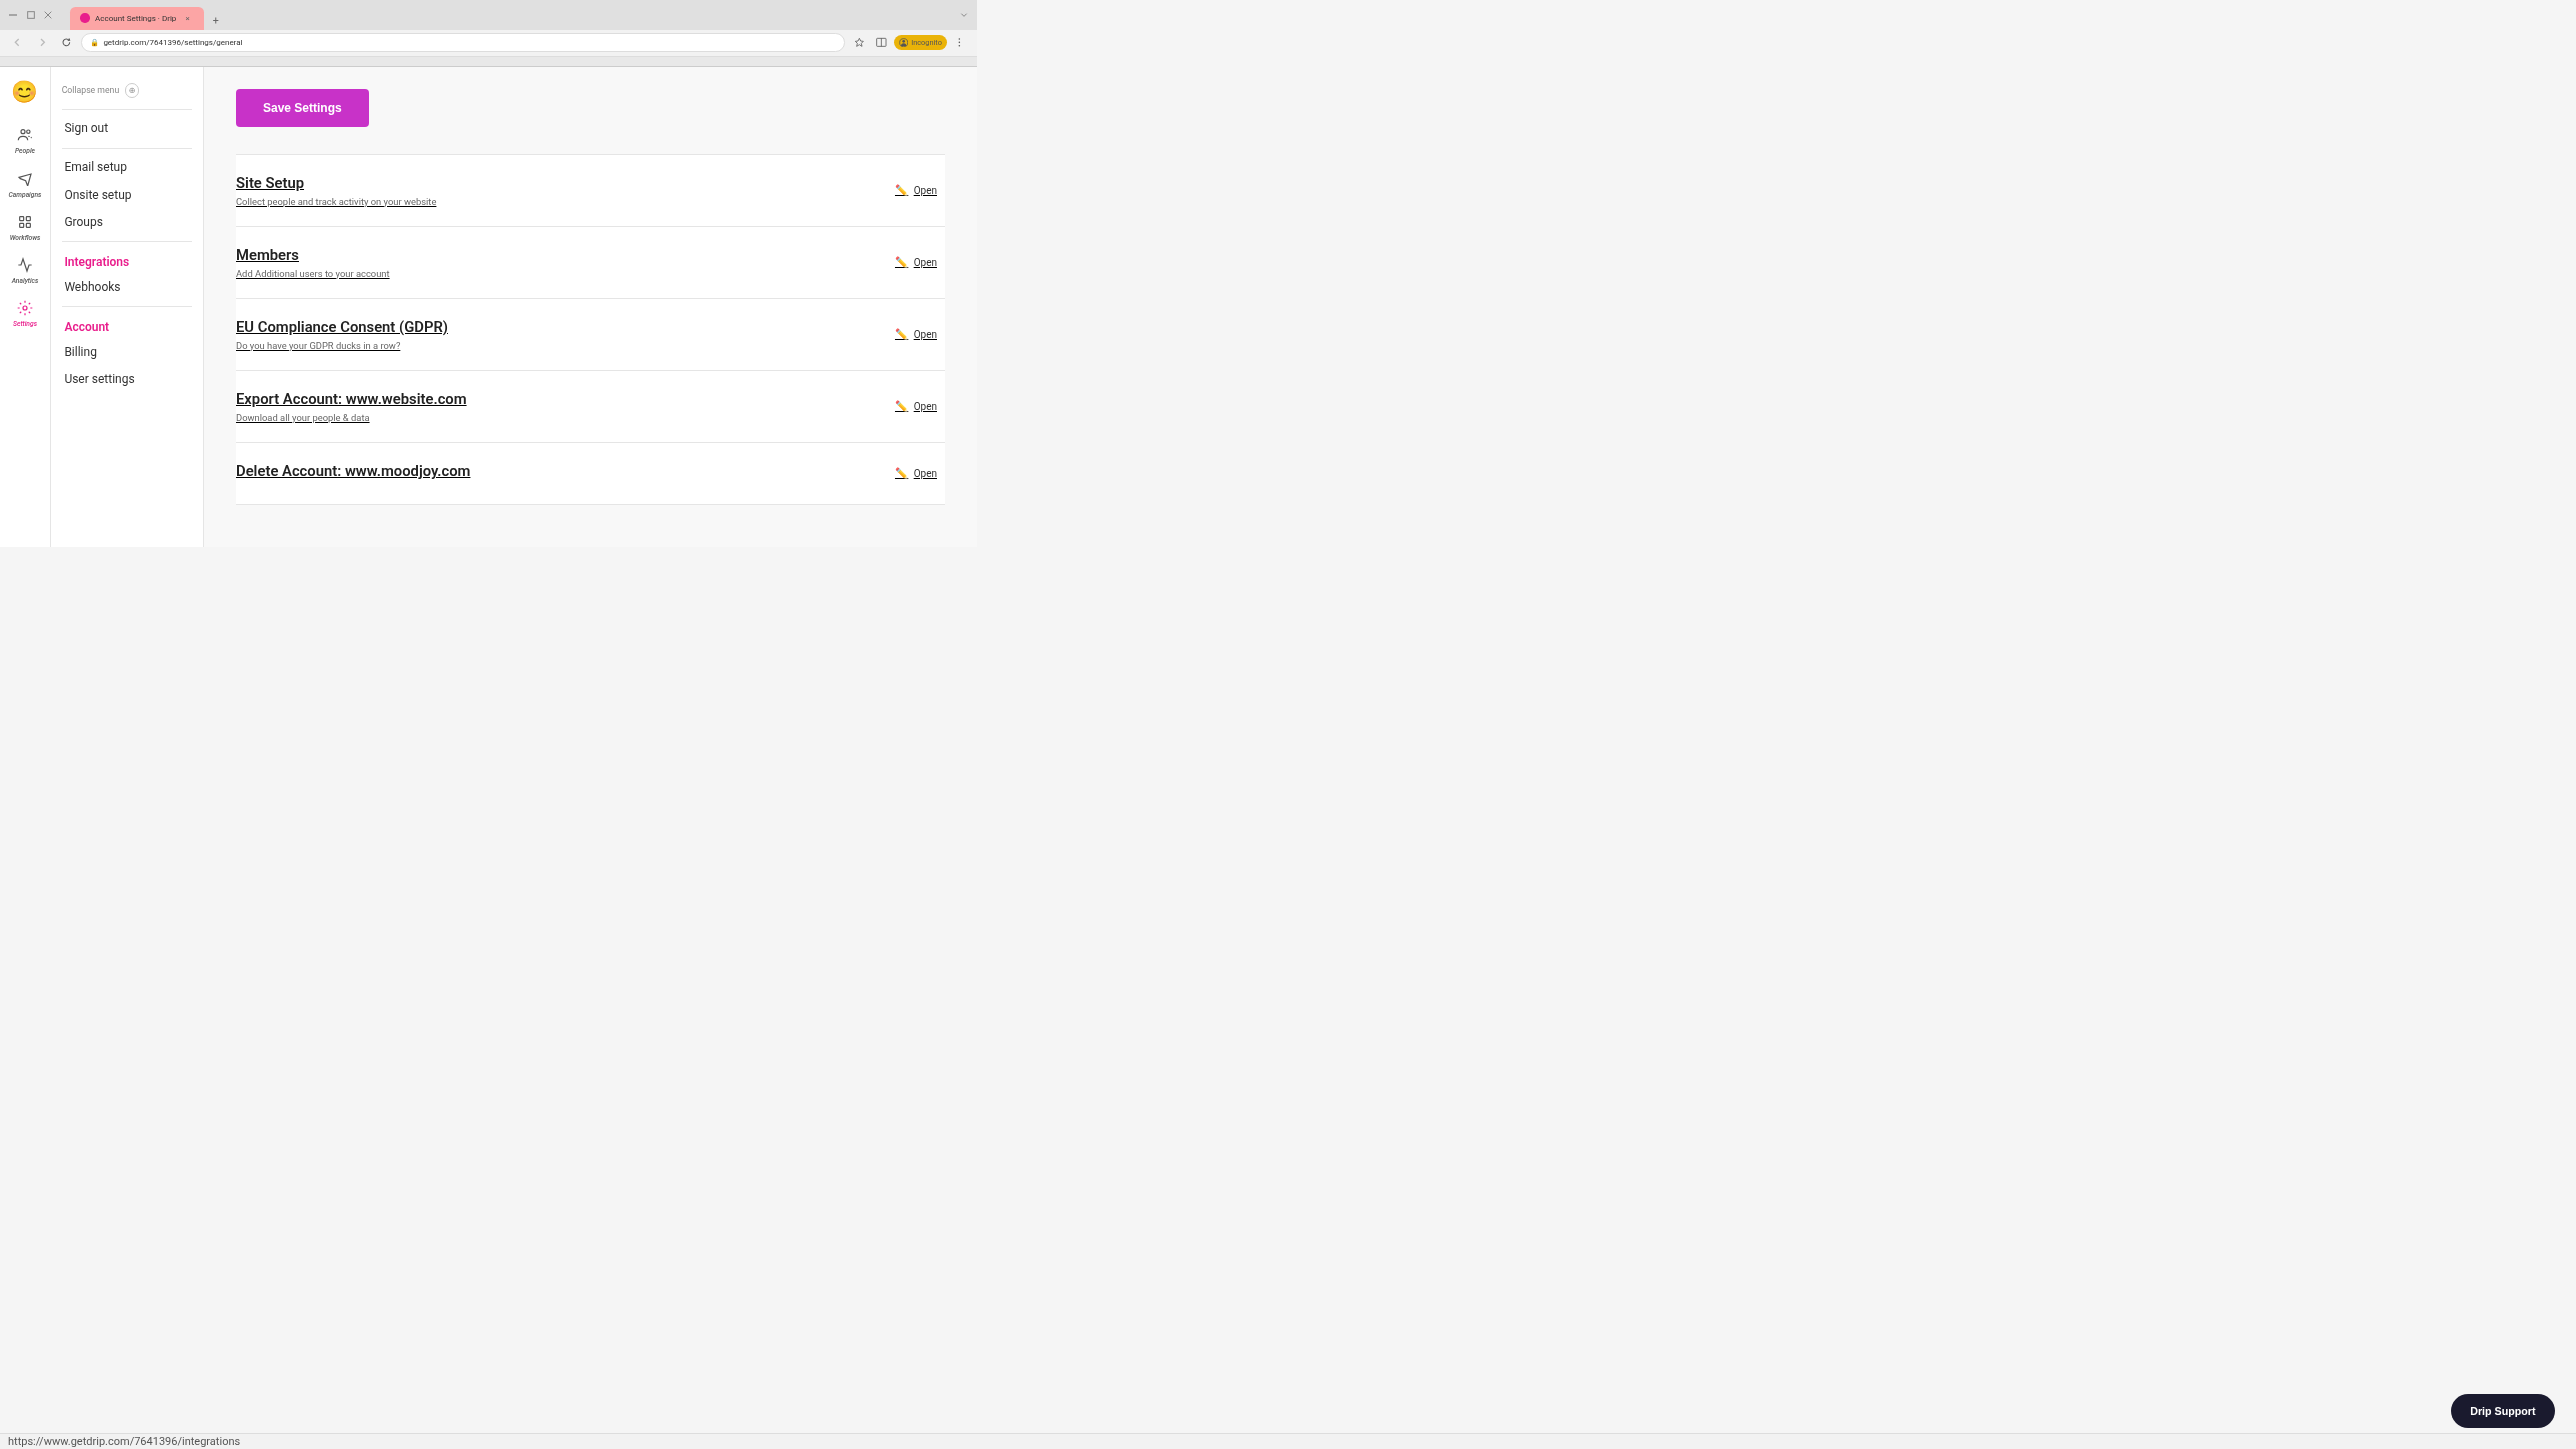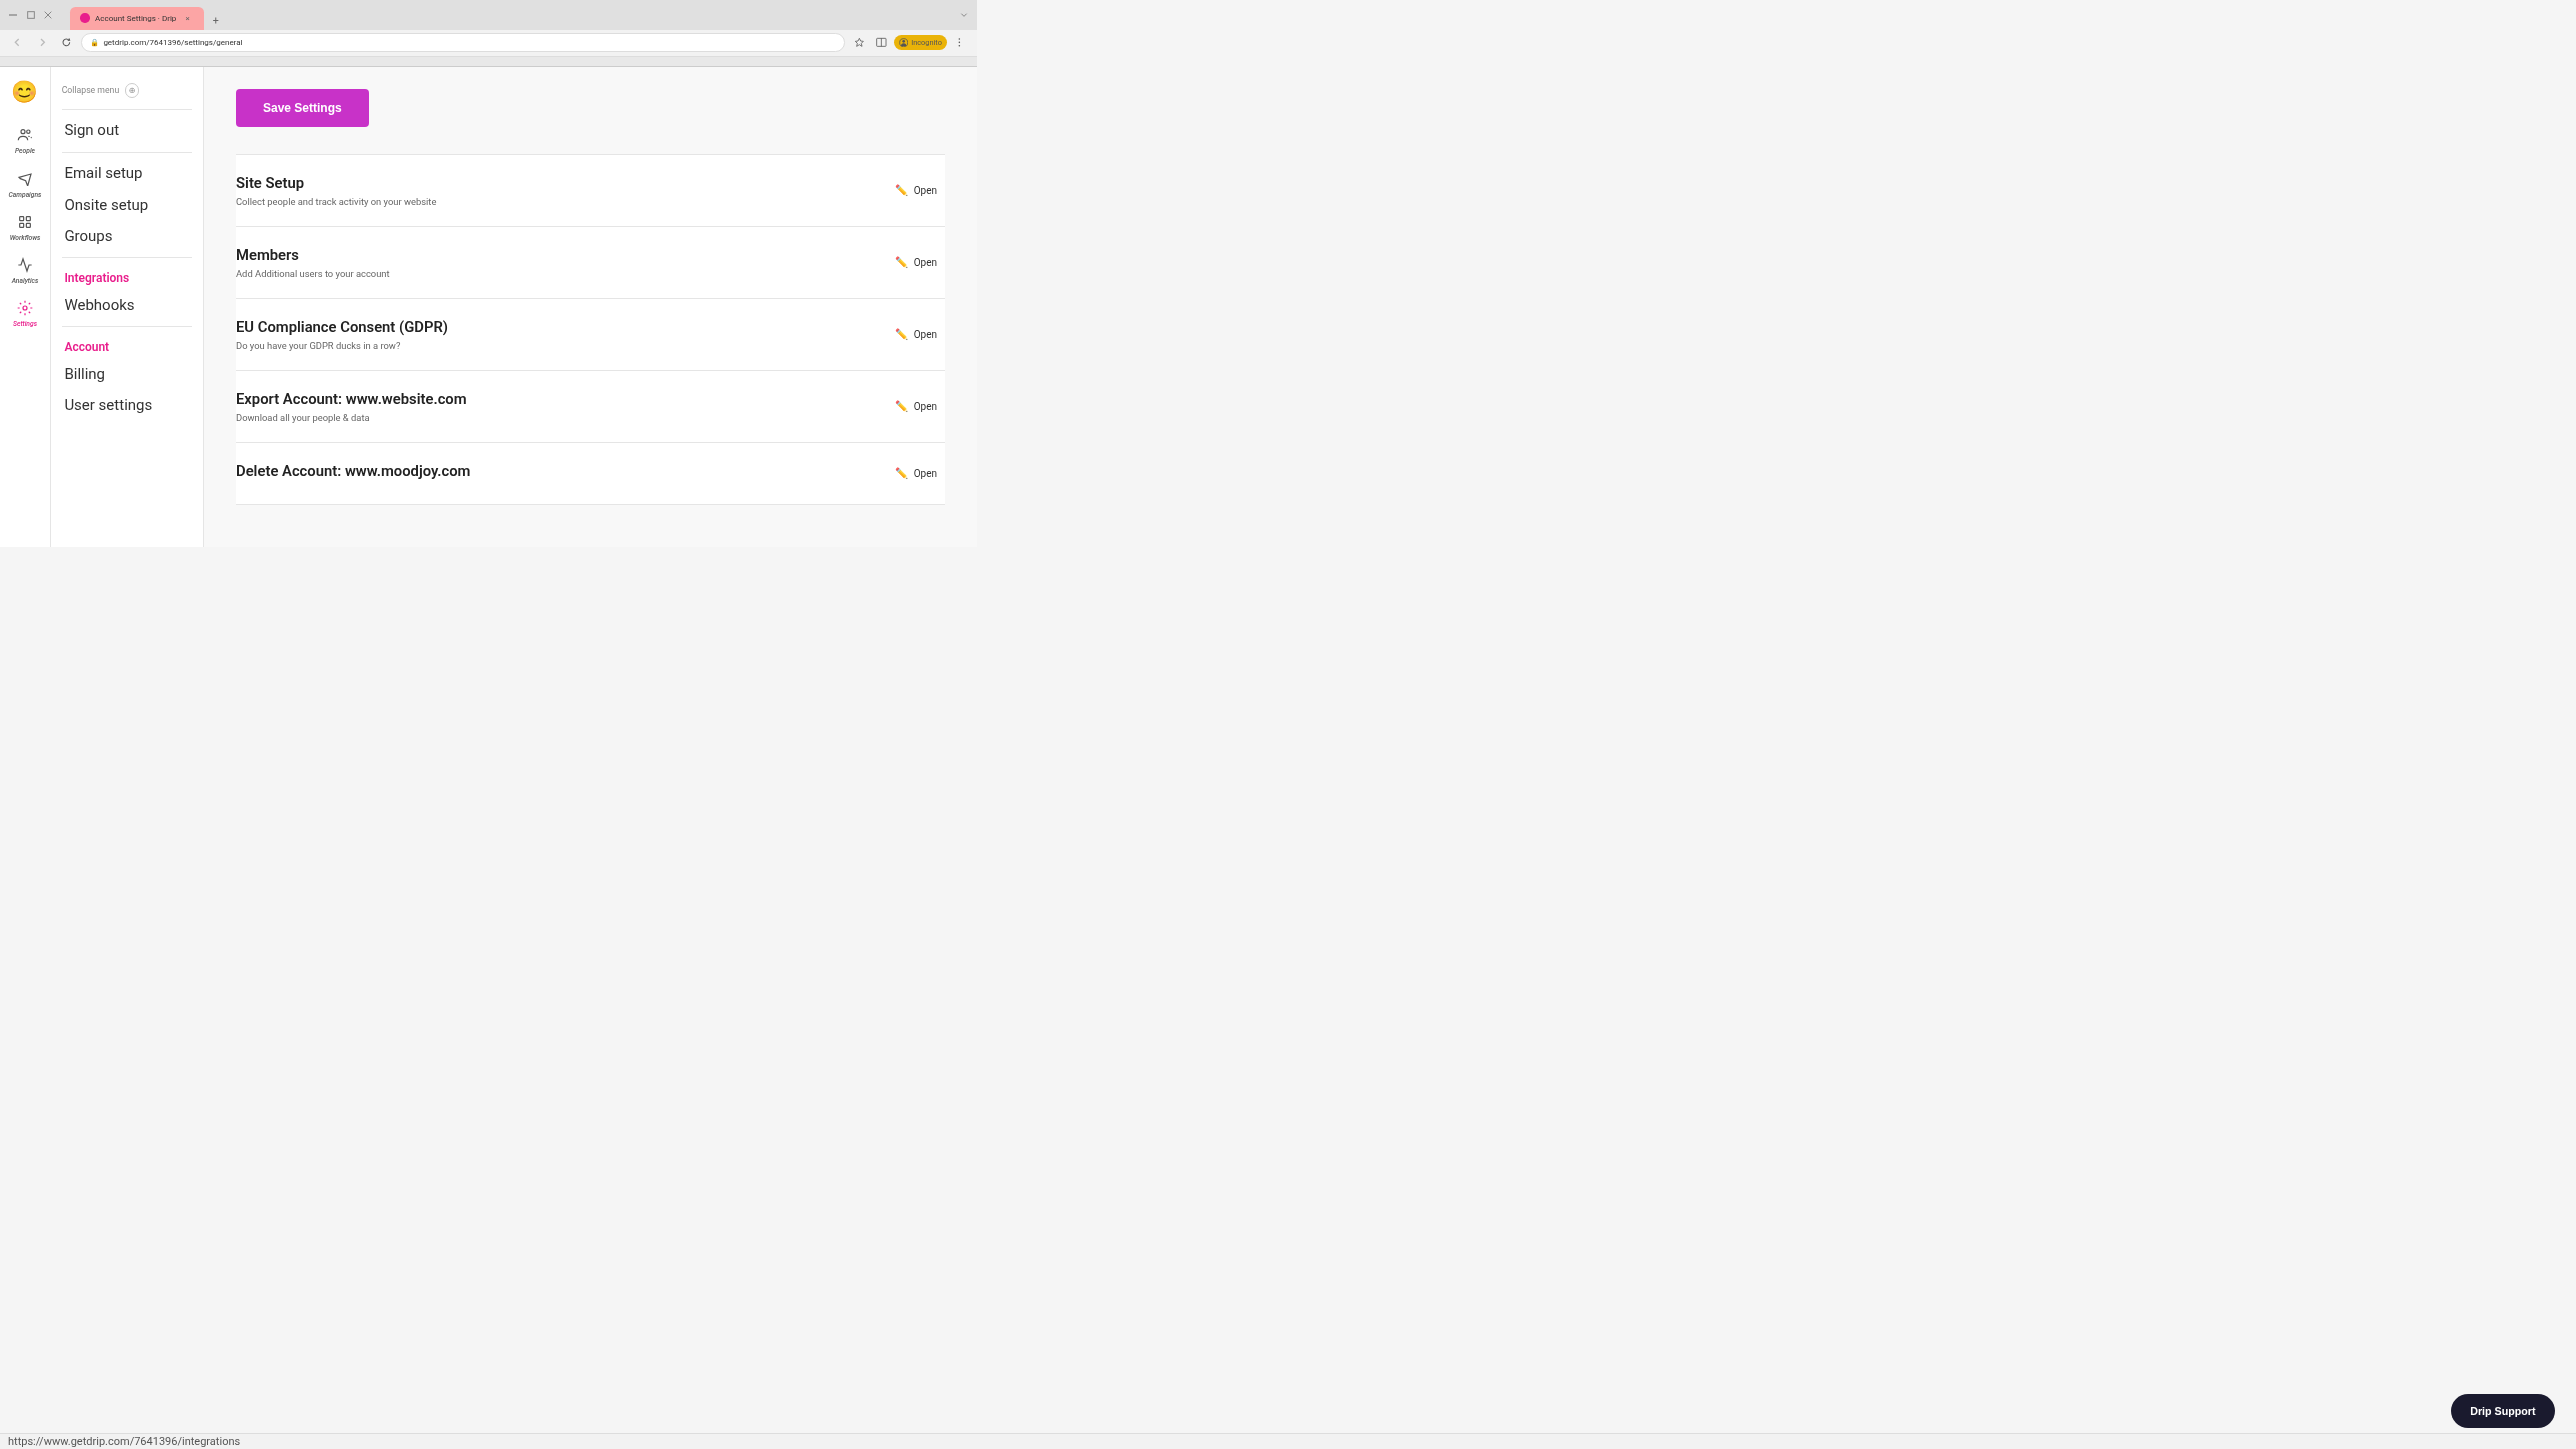--- a/index.html
+++ b/index.html
@@ -240,21 +240,21 @@
       justify-content: center;
       font-size: 8px;
     }
     .menu-divider {
       height: 0.7px;
       background: #e5e5e5;
       margin: 5.4px 10.7px;
     }
     .menu-item {
       padding: 6.7px 13.4px;
-      font-size: 15px;
+      font-size: 12px;
       color: #333;
       cursor: pointer;
       display: block;
       text-decoration: none;
     }
     .menu-section-label {
       padding: 8px 13.4px 4px;
       font-size: 12px;
       font-weight: 600;
       color: #e91e8c;
@@ -323,20 +323,21 @@
     
     .settings-section {
       background: #fff;
       border-top: 0.7px solid #e5e5e5;
       border-bottom: 0.7px solid #e5e5e5;
       padding: 19px 0;
       margin-bottom: 0;
       display: flex;
       align-items: center;
       justify-content: space-between;
+      text-decoration: underline;
     }
     .settings-section + .settings-section {
       border-top: none;
     }
     .section-info { flex: 1; }
     .section-title {
       font-size: 14.8px;
       font-weight: 600;
       color: #222;
       margin-bottom: 4px;

